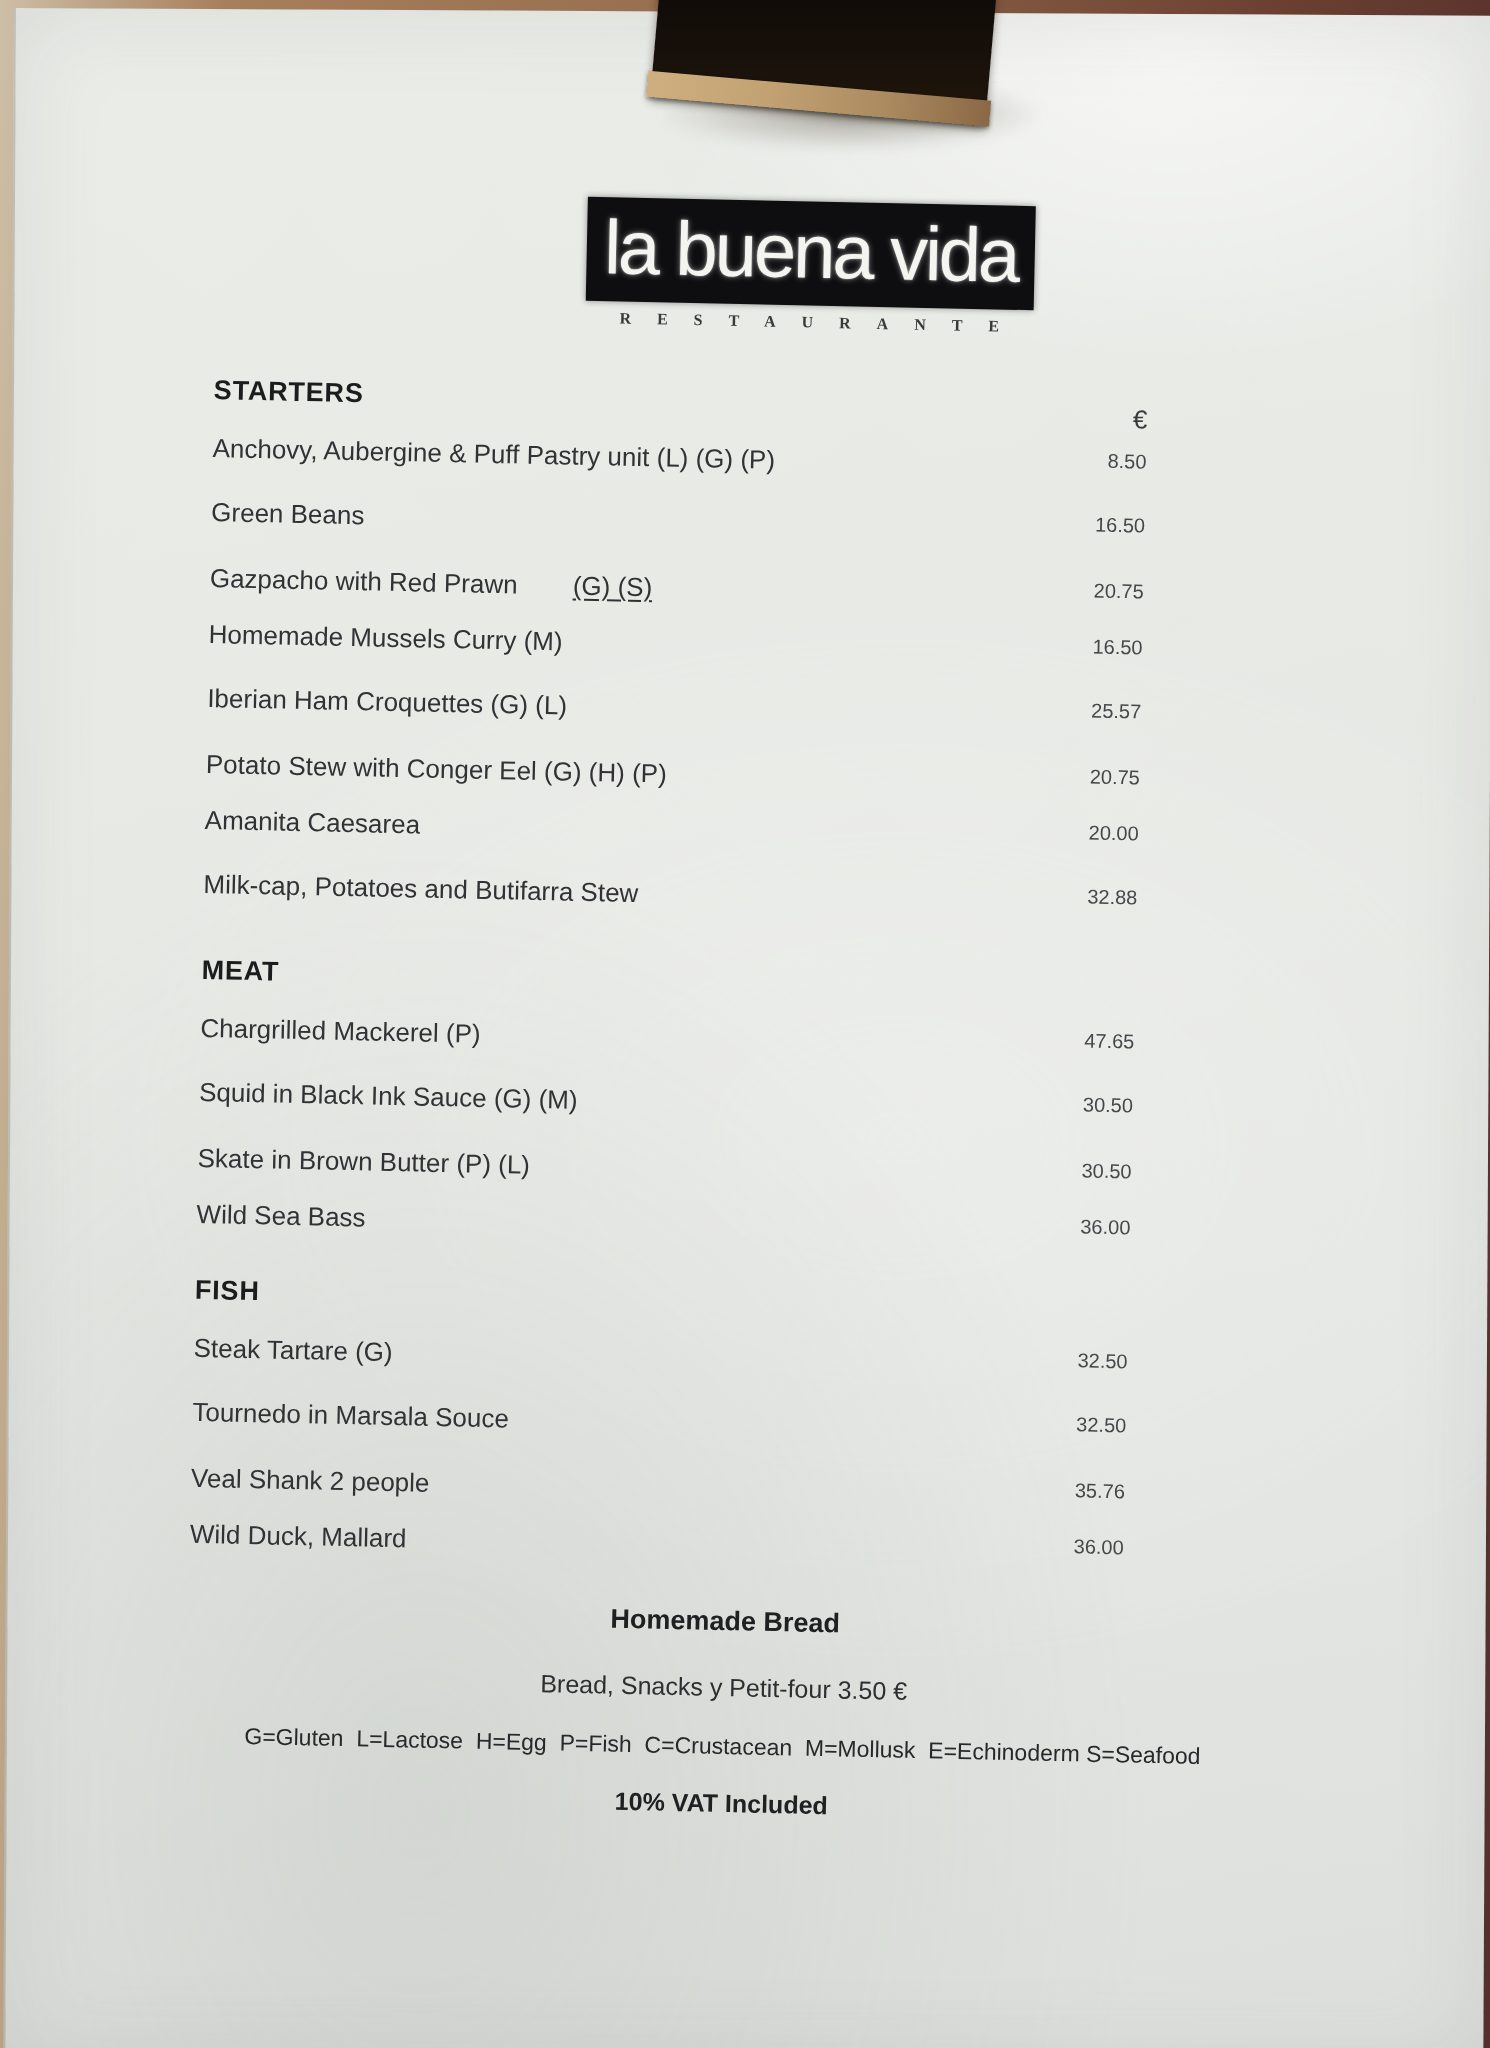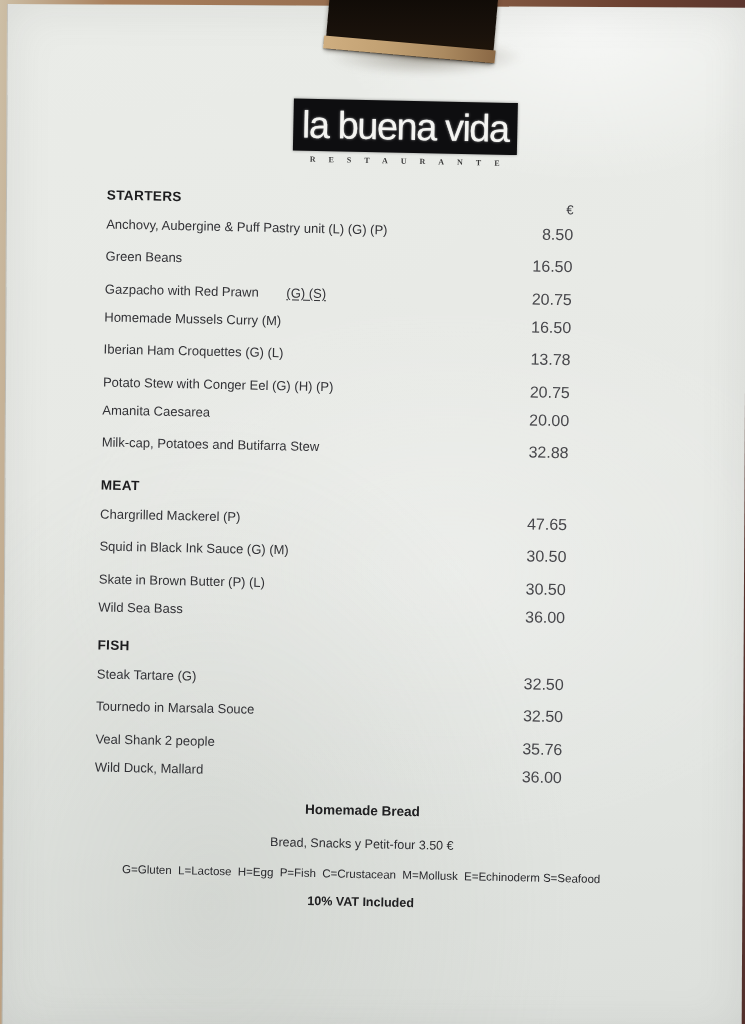--- a/index.html
+++ b/index.html
@@ -73,21 +73,21 @@
     margin: 0;
     font-size: 13.5px; font-weight: bold;
     letter-spacing: 0.4px;
     color: #1c1c1e;
   }
   .currency { font-size: 13px; color: #3a3a3e; transform: translateY(5px); }
   .item-row { display: flex; justify-content: space-between; height: 31px; }
   .item-row:nth-child(3n)   { transform: translateY(2px); }
   .item-row:nth-child(3n+1) { transform: translateY(-1px); }
   .item-name  { font-size: 13px;   color: #323236; }
-  .item-price { font-size: 16px; color: #47474b; }
+  .item-price { font-size: 10px; color: #47474b; }
   .u { text-decoration: underline; text-underline-offset: 2px; margin-left: 24px; }
 
   
   .footer { margin-top: 6px; text-align: center; }
   .bread-title { font-size: 13.5px; font-weight: bold; color: #202022; }
   .bread-line  { margin-top: 19px; font-size: 12.5px; color: #2e2e32; }
   .legend      { margin-top: 17px; font-size: 11.5px; color: #28282c; white-space: pre; }
   .vat         { margin-top: 15px; font-size: 12.5px; font-weight: bold; color: #202022; }
 
   
@@ -150,21 +150,21 @@
     <span class="item-price">20.75</span>
   </div>
 
   <div class="item-row">
     <span class="item-name">Homemade Mussels Curry (M)</span>
     <span class="item-price">16.50</span>
   </div>
 
   <div class="item-row">
     <span class="item-name">Iberian Ham Croquettes (G) (L)</span>
-    <span class="item-price">13.78</span>
+    <span class="item-price">25.57</span>
   </div>
 
   <div class="item-row">
     <span class="item-name">Potato Stew with Conger Eel (G) (H) (P)</span>
     <span class="item-price">20.75</span>
   </div>
 
   <div class="item-row">
     <span class="item-name">Amanita Caesarea</span>
     <span class="item-price">20.00</span>

